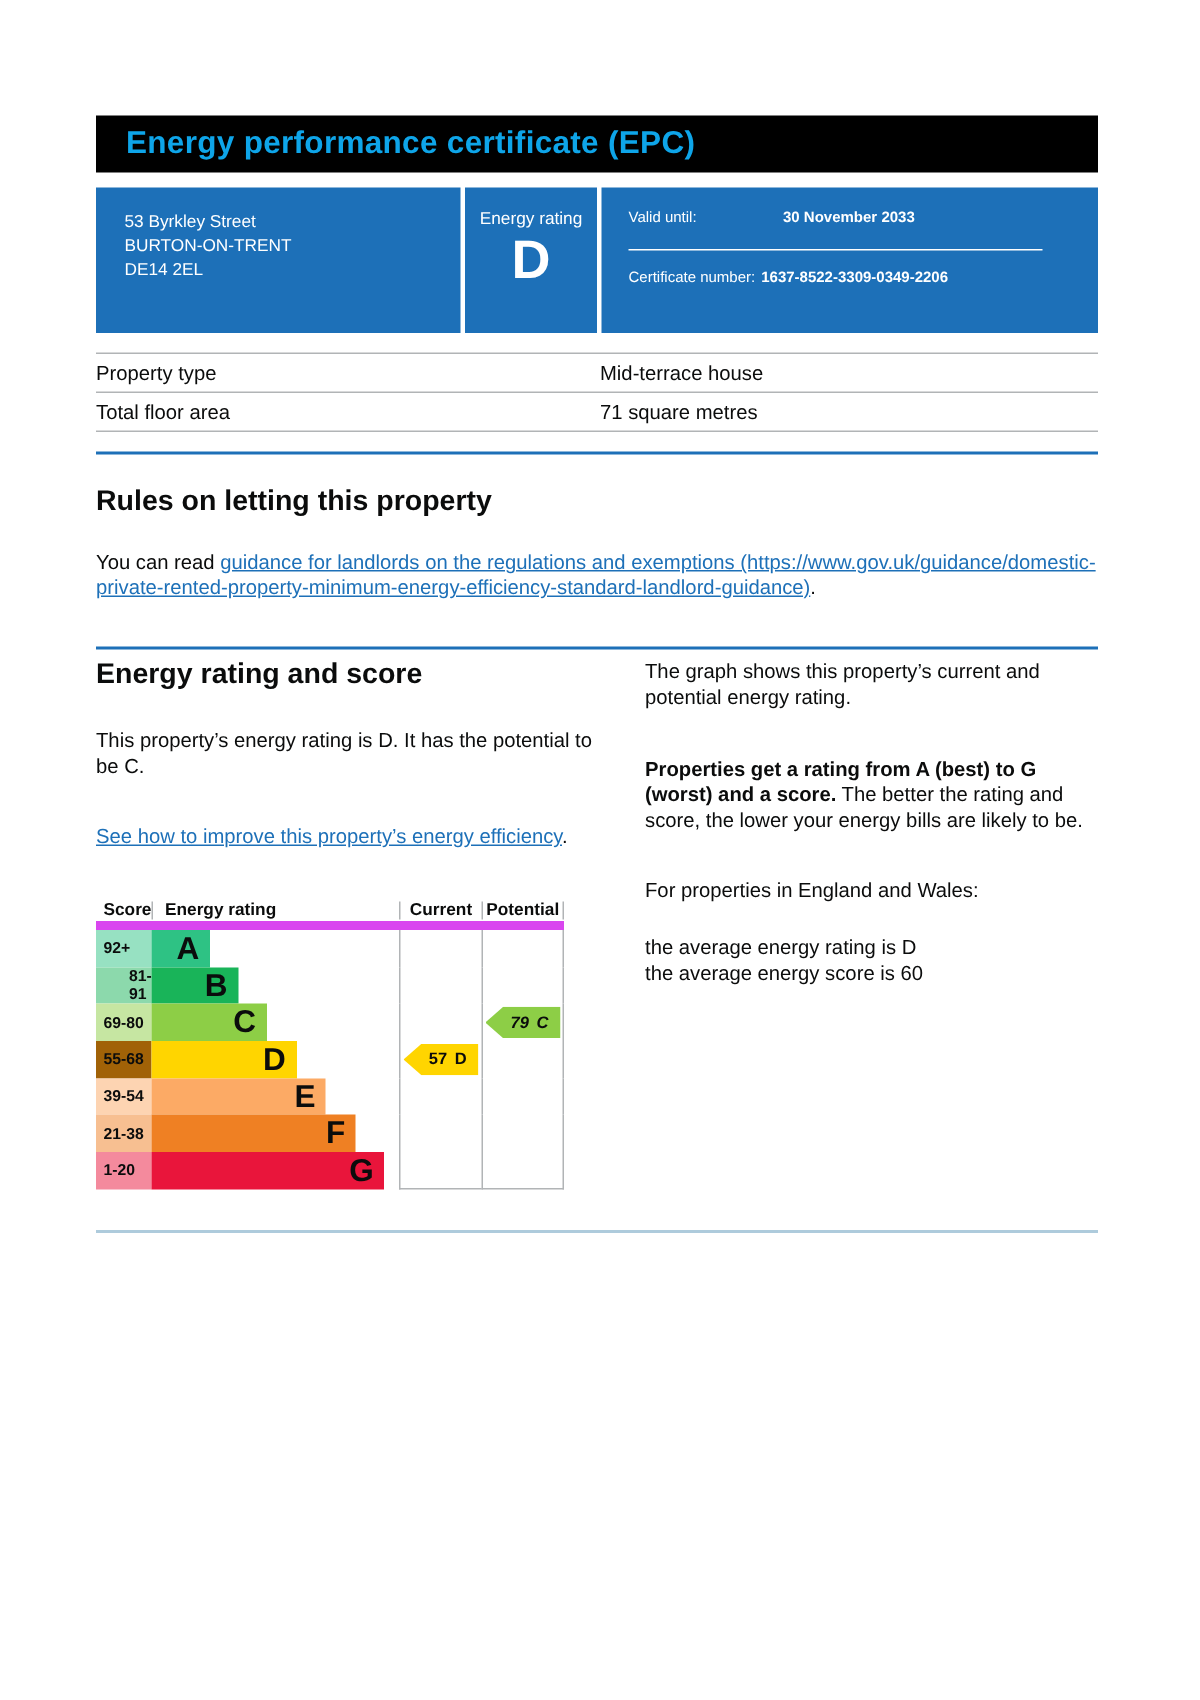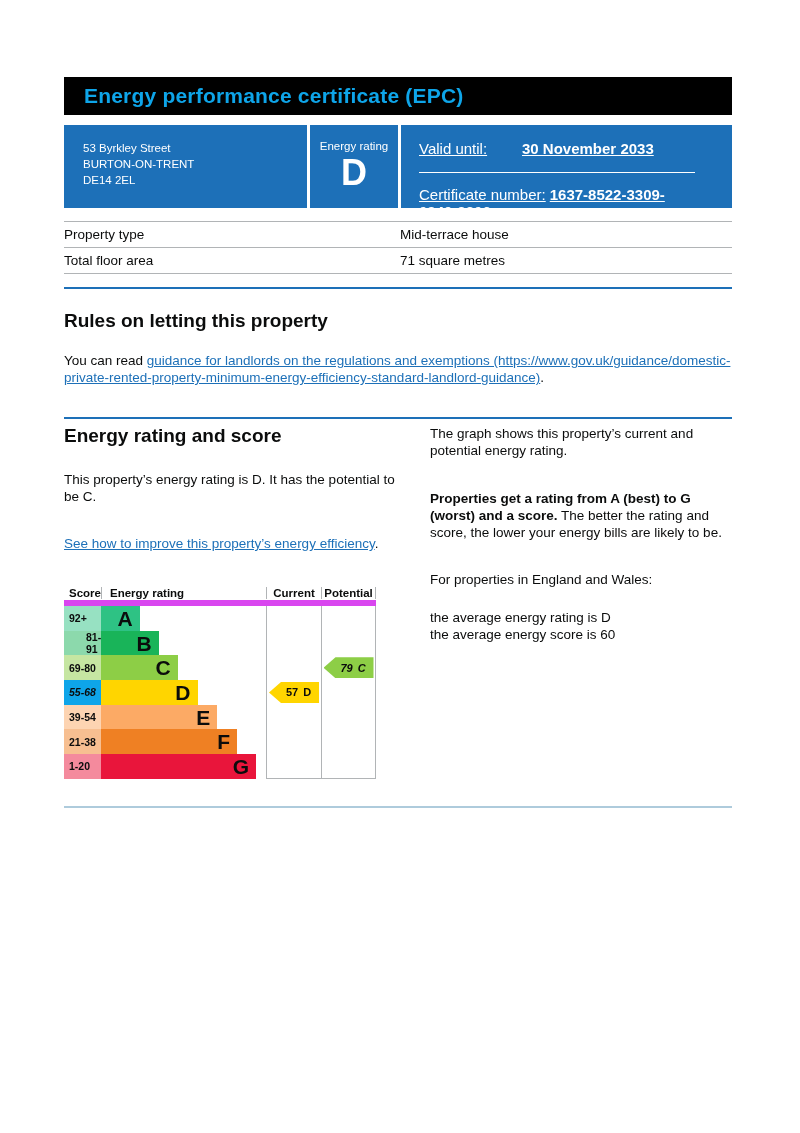--- a/index.html
+++ b/index.html
@@ -5,26 +5,26 @@
   * { margin:0; padding:0; }
   html,body { width:800px; height:1133px; background:#ffffff; }
   body { font-family:"Liberation Sans", sans-serif; color:#0b0c0c; overflow:hidden; }
   .doc { margin:77px 0 0 64px; width:668px; }
 
   
   .epc-header { background:#000000; height:38px; display:flex; align-items:center; padding-left:20px; box-sizing:border-box; }
   .epc-header h1 { color:#0ea5e9; font-size:21px; font-weight:bold; letter-spacing:.2px; }
 
   
-  .summary-banner { margin-top:10px; height:83px; display:flex; }
+  .summary-banner { margin-top:10px; height:97px; display:flex; }
   .banner-cell { background:#1d70b8; color:#ffffff; box-sizing:border-box; }
   .addr { width:243px; margin-right:3px; padding:15px 10px 0 19px; font-size:11.5px; line-height:16px; }
   .rating-box { width:88px; margin-right:3px; text-align:center; padding-top:15px; font-size:11.5px; }
   .rating-value { font-size:36px; font-weight:bold; line-height:40px; margin-top:1px; }
-  .validity { flex:1; padding:15px 37px 0 18px; font-size:15px;text-decoration:underline; }
+  .validity { flex:1; padding:15px 37px 0 18px; font-size:10px; }
   .valid-row { display:flex; }
   .valid-label { width:103px; }
   .valid-value { font-weight:bold; }
   .vline { border-bottom:1px solid #ffffff; margin:15px 0 13px; }
   .cert-value { font-weight:bold; margin-left:4px; }
 
   
   .property-table { margin-top:13px; font-size:13.5px; }
   .table-row { display:flex; border-top:1px solid #b1b4b6; padding:5px 0 5px; }
   .table-row:last-child { border-bottom:1px solid #b1b4b6; }
@@ -168,21 +168,21 @@
               </div>
               <div class="col-cell cur-cell"></div>
               <div class="col-cell pot-cell">
                 <div class="arrow" style="background: rgb(141, 206, 70);">
                   <span>79</span>
                   <span>C</span>
                 </div>
               </div>
             </div>
             <div class="band-row">
-              <div class="score-cell" style="background: #0ea5e9; font-style: italic;">55-68</div>
+              <div class="score-cell" style="background: #a16207;">55-68</div>
               <div class="bar-area">
                 <div class="band-bar" style="width: 58.5%; background: rgb(255, 213, 0);">
                   <span class="band-letter">D</span>
                 </div>
               </div>
               <div class="col-cell cur-cell">
                 <div class="arrow" style="background: rgb(255, 213, 0);">
                   <span>57</span>
                   <span>D</span>
                 </div>

